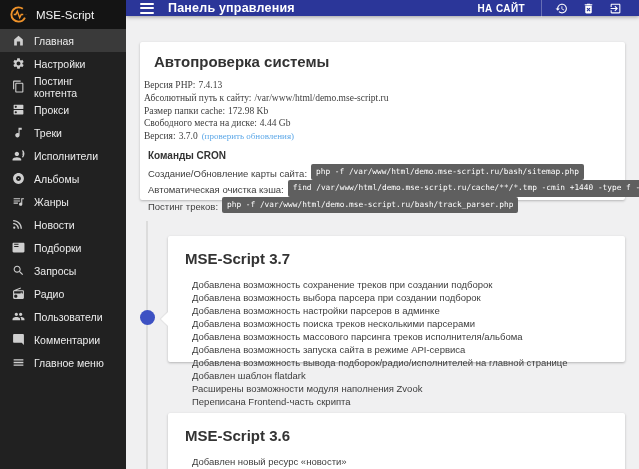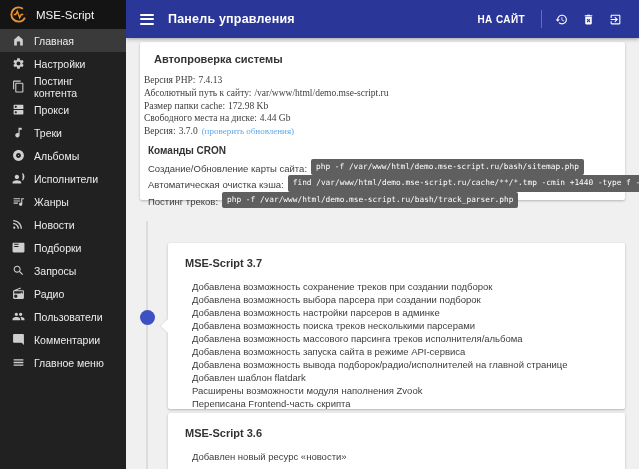--- a/index.html
+++ b/index.html
@@ -9,47 +9,47 @@
   
   .sidebar { position:absolute; left:0; top:0; width:126px; height:469px; background:#212121; z-index:3; }
   .sidebar-header { height:29px; background:#141414; display:flex; align-items:center; padding:0 9px; gap:8px; }
   .brand-title { color:#f5f5f5; font-size:11.5px; }
   .nav { padding-top:0; }
   .nav-item { height:23px; display:flex; align-items:center; gap:9px; padding:4px 12px; color:#ececec; font-size:10.5px; cursor:pointer; }
   .nav-item.active { background:#3a3a3a; }
   .nav-item svg { width:13px; height:13px; fill:#cfcfcf; flex-shrink:0; }
 
   
-  .topbar { position:absolute; left:126px; right:0; top:0; height:38px; background:var(--accent,#2b3699);
+  .topbar { position:absolute; left:126px; right:0; top:0; height:16px; background:var(--accent,#2b3699);
             display:flex; align-items:center; padding:0 10px; color:#fff; z-index:2;
             box-shadow:0 1px 4px rgba(0,0,0,.35); }
   .hamburger { width:14px; display:flex; flex-direction:column; gap:2.5px; cursor:pointer; margin-left:4px; }
   .hamburger i { display:block; height:2px; background:#fff; border-radius:1px; }
   .topbar-title { font-size:12.5px; font-weight:bold; margin-left:14px; letter-spacing:.2px; }
   .tb-spacer { flex:1; }
   .to-site { font-size:10px; font-weight:bold; letter-spacing:.4px; padding:0 10px; cursor:pointer; }
   .tb-divider { width:1px; height:18px; background:rgba(255,255,255,.28); margin:0 6px; }
   .tb-icon { width:27px; height:29px; display:flex; align-items:center; justify-content:center; cursor:pointer; }
   .tb-icon svg { width:13px; height:13px; fill:#fff; }
 
   
   .content { position:absolute; left:126px; top:29px; right:0; bottom:0; overflow:hidden; background:#f0f0f1; }
   .timeline-line { position:absolute; left:20px; top:192px; bottom:0; width:2px; background:#dcdcdc; }
   .timeline-dot { position:absolute; left:14px; top:281px; width:15px; height:15px; border-radius:50%;
                   background:var(--dot,#3d51c3); z-index:1; }
 
   .card { position:absolute; background:#fff; border-radius:2px;
           box-shadow:0 1px 3px rgba(0,0,0,.16), 0 1px 2px rgba(0,0,0,.10); }
   .card-syscheck { left:14px; top:13px; width:485px; height:158px; }
-  .card-v37 { left:42px; top:207px; width:457px; height:166px;margin-top:7px; }
+  .card-v37 { left:42px; top:207px; width:457px; height:126px; }
   .card-v36 { left:42px; top:384px; width:457px; height:120px; }
   .card-pointer { position:absolute; left:-5px; top:78px; width:10px; height:10px; background:#fff;
                   transform:rotate(45deg); box-shadow:-1px 1px 1px rgba(0,0,0,.06); }
 
-  .card h1 { font-size:11px; font-weight:bold; color:#333; }
+  .card h1 { font-size:15px; font-weight:bold; color:#333; }
   .card-syscheck h1 { margin:11px 16px 9px 14px; }
   .card-v37 h1, .card-v36 h1 { margin:14px 16px 11px 17px; }
 
   .info-block { padding:0 14px 0 4px; }
   .info-line { font-size:9.5px; color:#3d3d3d; line-height:12.8px; white-space:nowrap;font-family:Liberation Serif, serif; }
   .info-line .val { margin-left:3px; }
   .info-link { color:#5da8e8; text-decoration:none; margin-left:4px; font-size:9px; cursor:pointer; }
 
   .cron-title { font-size:10px; font-weight:bold; color:#333; margin:7px 0 3px 4px; }
   .cron-row { font-size:9.5px; color:#3d3d3d; line-height:13.5px; padding-left:4px; white-space:nowrap; display:flex; align-items:flex-end; }
@@ -99,29 +99,29 @@
       <span>Прокси</span>
     </div>
     <div class="nav-item">
       <svg viewBox="0 0 24 24">
           <path d="M12 3v10.55c-.59-.34-1.27-.55-2-.55-2.21 0-4 1.79-4 4s1.79 4 4 4 4-1.79 4-4V7h4V3h-6z"></path>
         </svg>
       <span>Треки</span>
     </div>
     <div class="nav-item">
       <svg viewBox="0 0 24 24">
+          <path d="M9 13c2.21 0 4-1.79 4-4s-1.79-4-4-4-4 1.79-4 4 1.79 4 4 4zm0 2c-2.67 0-8 1.34-8 4v2h16v-2c0-2.66-5.33-4-8-4zm11.76-9.64l-1.68 1.69c.84 1.18.84 2.71 0 3.89l1.68 1.69c2.02-2.02 2.02-5.07 0-7.27zM20.07 2l-1.63 1.63c2.77 3.02 2.77 7.56 0 10.74L20.07 16c3.9-3.89 3.91-9.95 0-14z"></path>
+        </svg>
+      <span>Исполнители</span>
+    </div>
+    <div class="nav-item">
+      <svg viewBox="0 0 24 24">
           <path d="M12 2C6.48 2 2 6.48 2 12s4.48 10 10 10 10-4.48 10-10S17.52 2 12 2zm0 14.5c-2.49 0-4.5-2.01-4.5-4.5S9.51 7.5 12 7.5s4.5 2.01 4.5 4.5-2.01 4.5-4.5 4.5zm0-5.5c-.55 0-1 .45-1 1s.45 1 1 1 1-.45 1-1-.45-1-1-1z"></path>
         </svg>
       <span>Альбомы</span>
-    </div>
-    <div class="nav-item">
-      <svg viewBox="0 0 24 24">
-          <path d="M9 13c2.21 0 4-1.79 4-4s-1.79-4-4-4-4 1.79-4 4 1.79 4 4 4zm0 2c-2.67 0-8 1.34-8 4v2h16v-2c0-2.66-5.33-4-8-4zm11.76-9.64l-1.68 1.69c.84 1.18.84 2.71 0 3.89l1.68 1.69c2.02-2.02 2.02-5.07 0-7.27zM20.07 2l-1.63 1.63c2.77 3.02 2.77 7.56 0 10.74L20.07 16c3.9-3.89 3.91-9.95 0-14z"></path>
-        </svg>
-      <span>Исполнители</span>
     </div>
     <div class="nav-item">
       <svg viewBox="0 0 24 24">
           <path d="M15 6H3v2h12V6zm0 4H3v2h12v-2zM3 16h8v-2H3v2zM17 6v8.18c-.31-.11-.65-.18-1-.18-1.66 0-3 1.34-3 3s1.34 3 3 3 3-1.34 3-3V8h3V6h-5z"></path>
         </svg>
       <span>Жанры</span>
     </div>
     <div class="nav-item">
       <svg viewBox="0 0 24 24">
           <path d="M6.18 17.82c0 1.1-.9 2-2 2s-2-.9-2-2 .9-2 2-2 2 .9 2 2zM2.18 9v2.5c4.6 0 8.32 3.72 8.32 8.32H13C13 13.84 8.16 9 2.18 9zm0-5.5V6c7.58 0 13.72 6.14 13.72 13.72h2.5c0-8.96-7.26-16.22-16.22-16.22z"></path>

